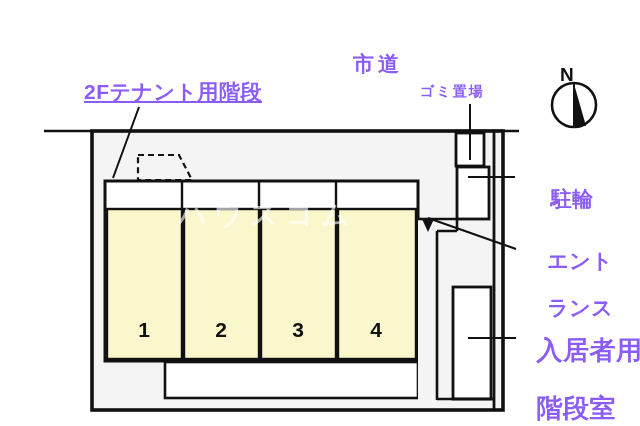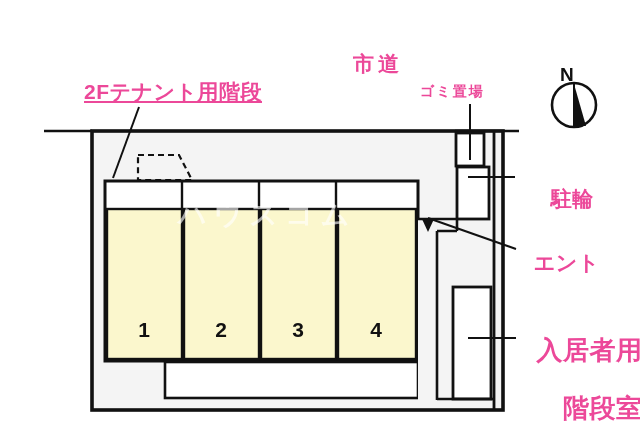--- a/index.html
+++ b/index.html
@@ -16,26 +16,25 @@
   }
   #site-map {
     position: absolute;
     left: 0;
     top: 0;
     width: 640px;
     height: 426px;
   }
   .lbl {
     position: absolute;
-    color: #ec4899;
+    color: #8b5cf6;
     font-weight: 700;
     line-height: 1.12;
     white-space: pre;
     letter-spacing: 0.5px;
-    text-align: right;
   }
   #label-tenant-stairs {
     left: 84px;
     top: 80px;
     font-size: 21px;
     text-decoration: underline;
   }
   #label-city-road {
     left: 353px;
     top: 52px;
@@ -50,20 +49,21 @@
   }
   #label-bicycle {
     left: 538px;
     top: 163px;
     font-size: 21px;
   }
   #label-entrance {
     left: 521px;
     top: 227px;
     font-size: 21px;
+    font-family: Liberation Mono, monospace;
   }
   #label-resident-stairs {
     left: 521px;
     top: 307px;
     font-size: 26px;
   }
   #label-north {
     position: absolute;
     left: 560px;
     top: 64px;
@@ -159,20 +159,21 @@
 <div class="lbl" id="label-city-road">市道</div>
 
 <div class="lbl" id="label-garbage">ゴミ置場</div>
 
 <div id="label-bicycle" class="lbl">
   <span>駐輪</span><br>
 </div>
 
 <div id="label-entrance" class="lbl">
   <span>エント</span><br>
+  <span>ランス</span>
 </div>
 
 <div id="label-resident-stairs" class="lbl">
   <span>入居者用</span><br>
   <span>階段室</span>
 </div>
 
 <div id="label-north">N</div>
 
 <div class="unit-num" style="left:124px; top:318px;">1</div>

